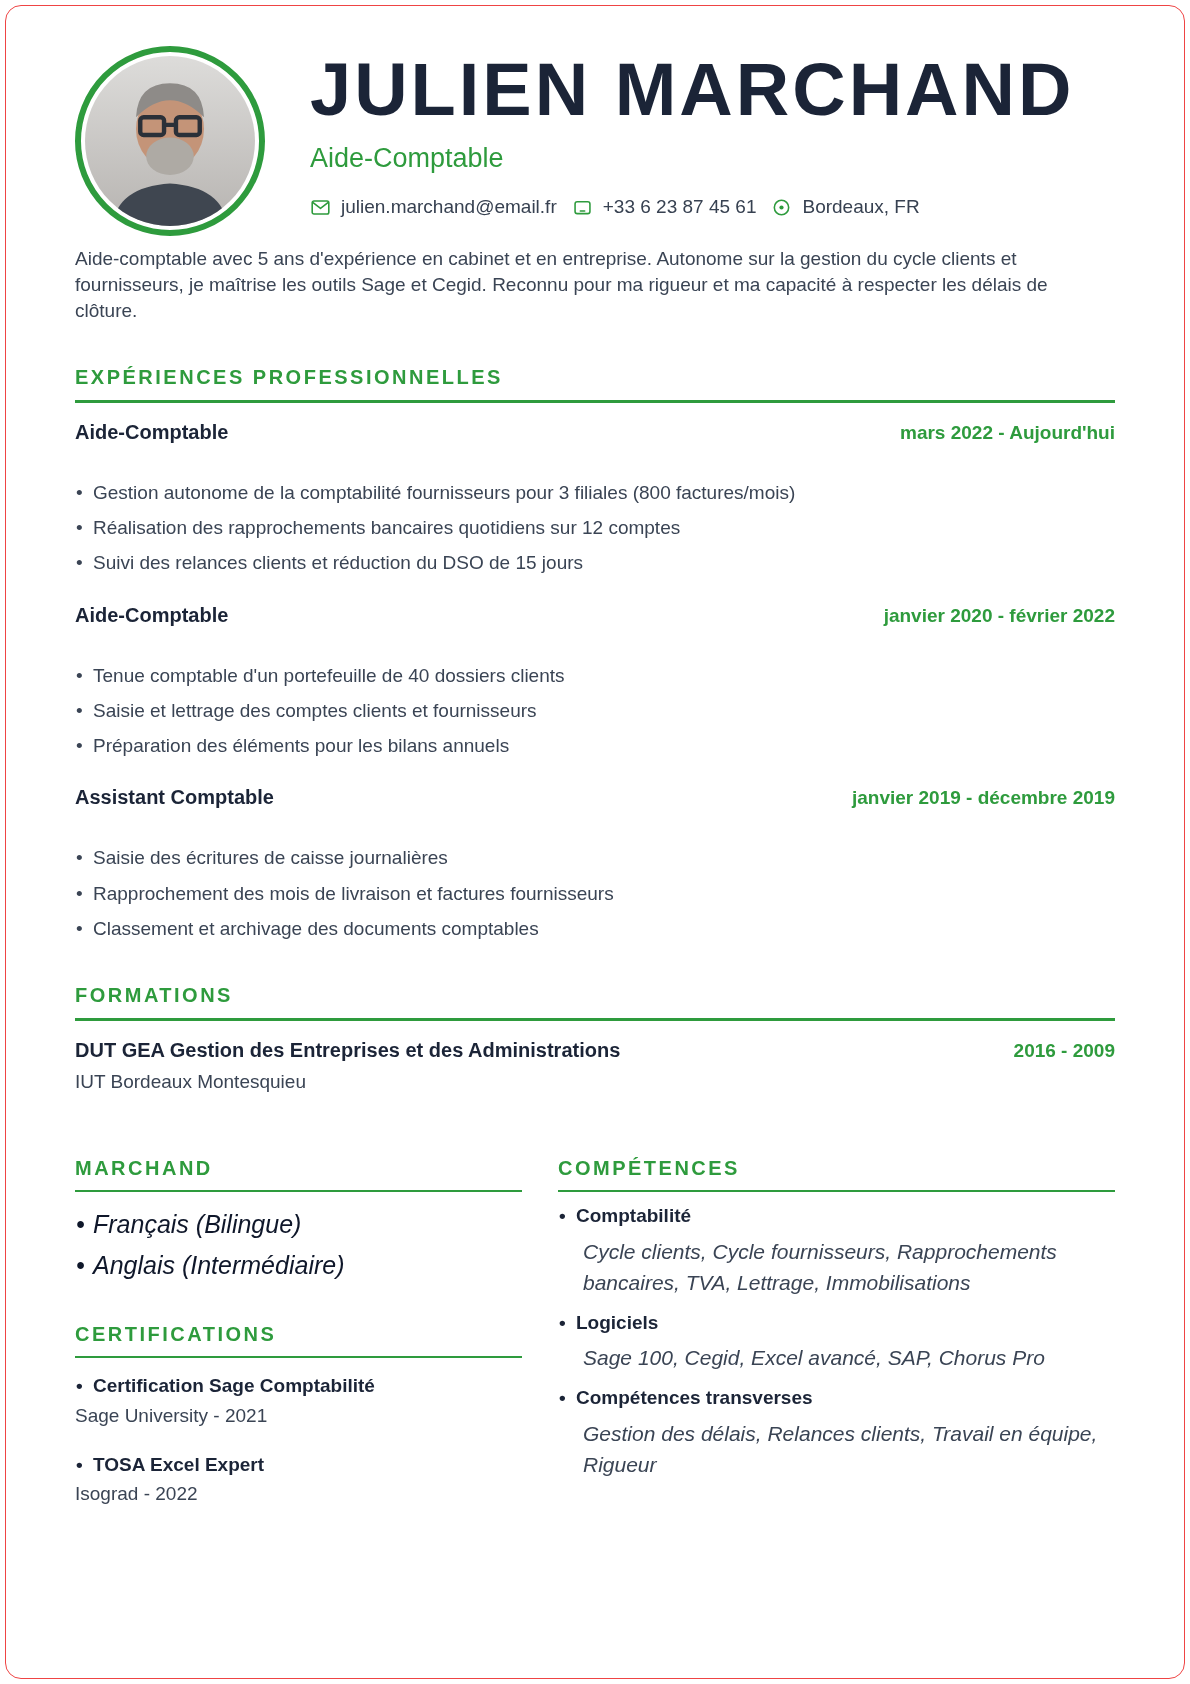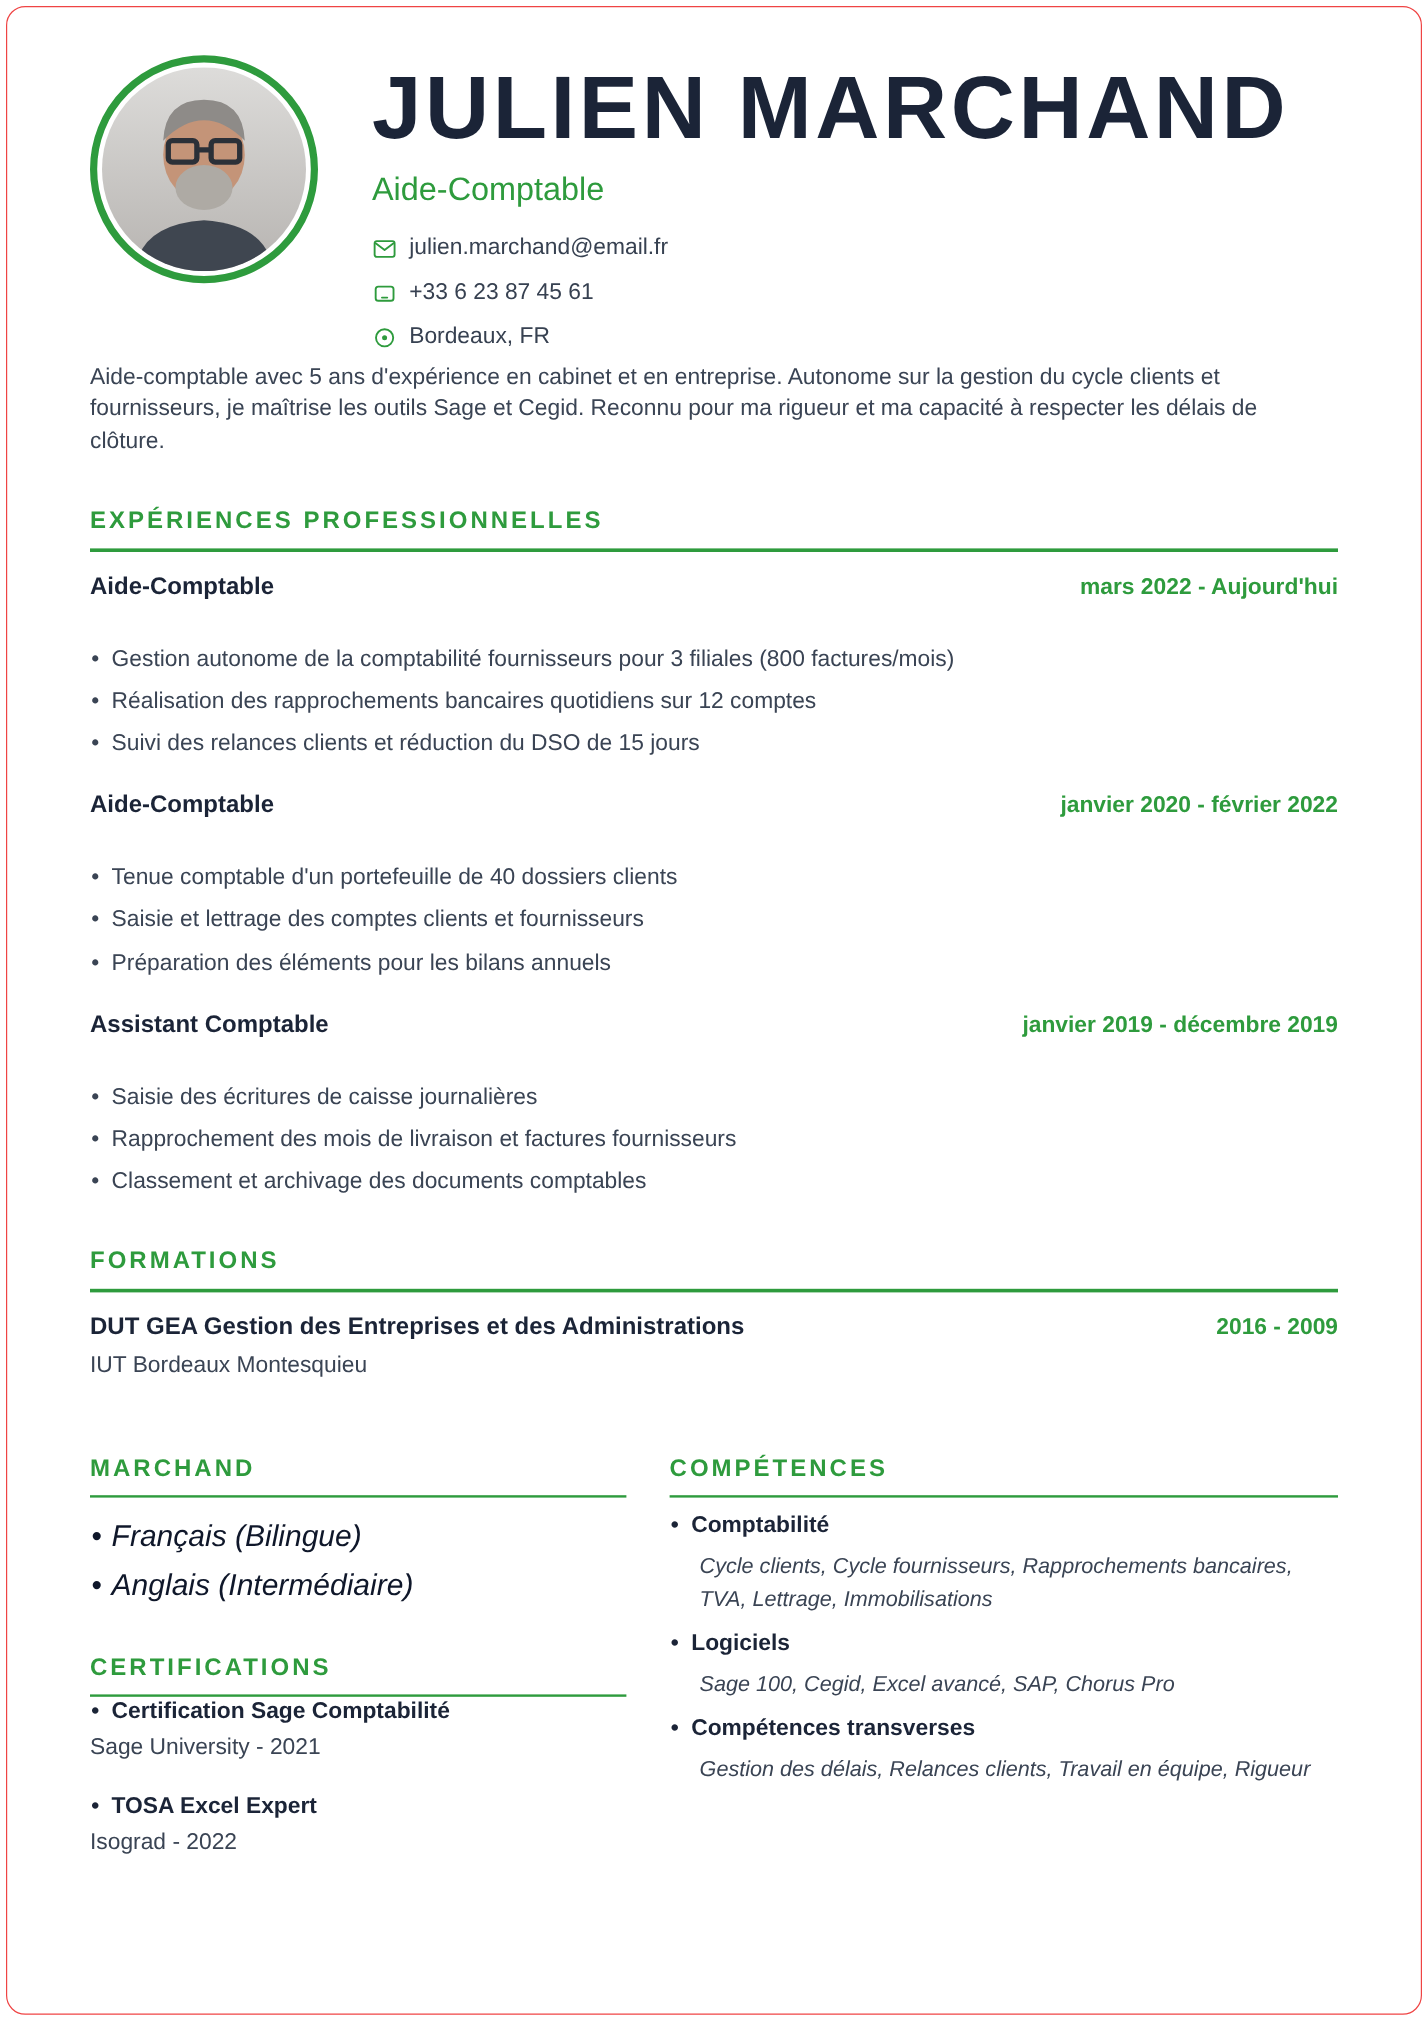--- a/index.html
+++ b/index.html
@@ -6,21 +6,21 @@
   body{width:1190px;height:1684px;position:relative;font-family:"Liberation Sans",sans-serif;-webkit-font-smoothing:antialiased;}
   .card{position:absolute;inset:5px;background:#fff;border:1px solid #ef4444;border-radius:16px;box-sizing:border-box;padding:40px 69px 40px 69px;overflow:hidden;}
 
   
   .header{display:flex;gap:45px;}
   .photo-ring{flex:0 0 190px;width:190px;height:190px;border-radius:50%;border:6px solid #2e9b3d;box-sizing:border-box;padding:4px;background:#fff;}
   .photo{width:100%;height:100%;border-radius:50%;overflow:hidden;display:block;}
   .head-right{padding-top:6px;min-width:0;}
   .name{font-size:74px;font-weight:700;letter-spacing:3px;line-height:1.02;color:#1b2437;white-space:nowrap;}
   .subtitle{font-size:27px;font-weight:500;color:#2e9b3d;margin-top:16px;}
-  .contacts{margin-top:22px;display:flex;flex-direction:column;gap:15px;}
+  .contacts{margin-top:22px;display:flex;flex-direction:row;gap:15px;}
   .contact-row{display:flex;align-items:center;gap:10px;font-size:19px;color:#374151;}
   .cicon{width:21px;height:21px;color:#2e9b3d;flex:0 0 auto;display:block;}
 
   
   .summary{margin-top:10px;font-size:19px;line-height:1.37;color:#3a4454;}
 
   
   .section{margin-top:42px;}
   .section-heading{font-size:20px;font-weight:700;letter-spacing:2.5px;color:#2e9b3d;}
   .rule{height:3px;background:#2e9b3d;margin-top:11px;}
@@ -40,29 +40,29 @@
   .edu-degree{font-size:20px;font-weight:700;color:#1b2437;}
   .edu-school{font-size:19px;color:#3a4454;margin-top:9px;}
 
   
   .columns{display:grid;grid-template-columns:447px 1fr;column-gap:36px;margin-top:64px;}
   .col-section + .col-section{margin-top:40px;}
   ul.plain{list-style:none;margin:15px 0 0 0;padding:0;}
   ul.plain li{position:relative;padding-left:18px;font-size:25px;line-height:1.4;color:#0f172a;margin-bottom:6px;font-style:italic;}
   ul.plain li::before{content:"\2022";position:absolute;left:1px;top:0;}
 
-  .cert{margin-bottom:25px;}
+  .cert{margin-top:15px;margin-bottom:25px;}
   .cert-name{position:relative;padding-left:18px;font-size:19px;font-weight:700;color:#1b2437;line-height:1.35;}
   .cert-name::before{content:"\2022";position:absolute;left:1px;top:0;}
   .cert-issuer{font-size:19px;color:#3a4454;margin-top:6px;}
 
   .comp-item{margin-top:12px;}
   .comp-cat{position:relative;padding-left:18px;font-size:19px;font-weight:700;color:#1b2437;line-height:1.3;}
   .comp-cat::before{content:"\2022";position:absolute;left:1px;top:0;}
-  .comp-details{font-size:18px;font-style:italic;color:#3a4454;padding-left:25px;margin-top:7px;line-height:1.5;}
+  .comp-details{font-size:21px;font-style:italic;color:#3a4454;padding-left:25px;margin-top:7px;line-height:1.5;}
 </style>
 </head>
 <body>
 
 <div class="card">
 
   <div class="header">
     <div class="photo-ring">
       <span class="photo">
         <svg viewBox="0 0 100 100" width="100%" height="100%">

